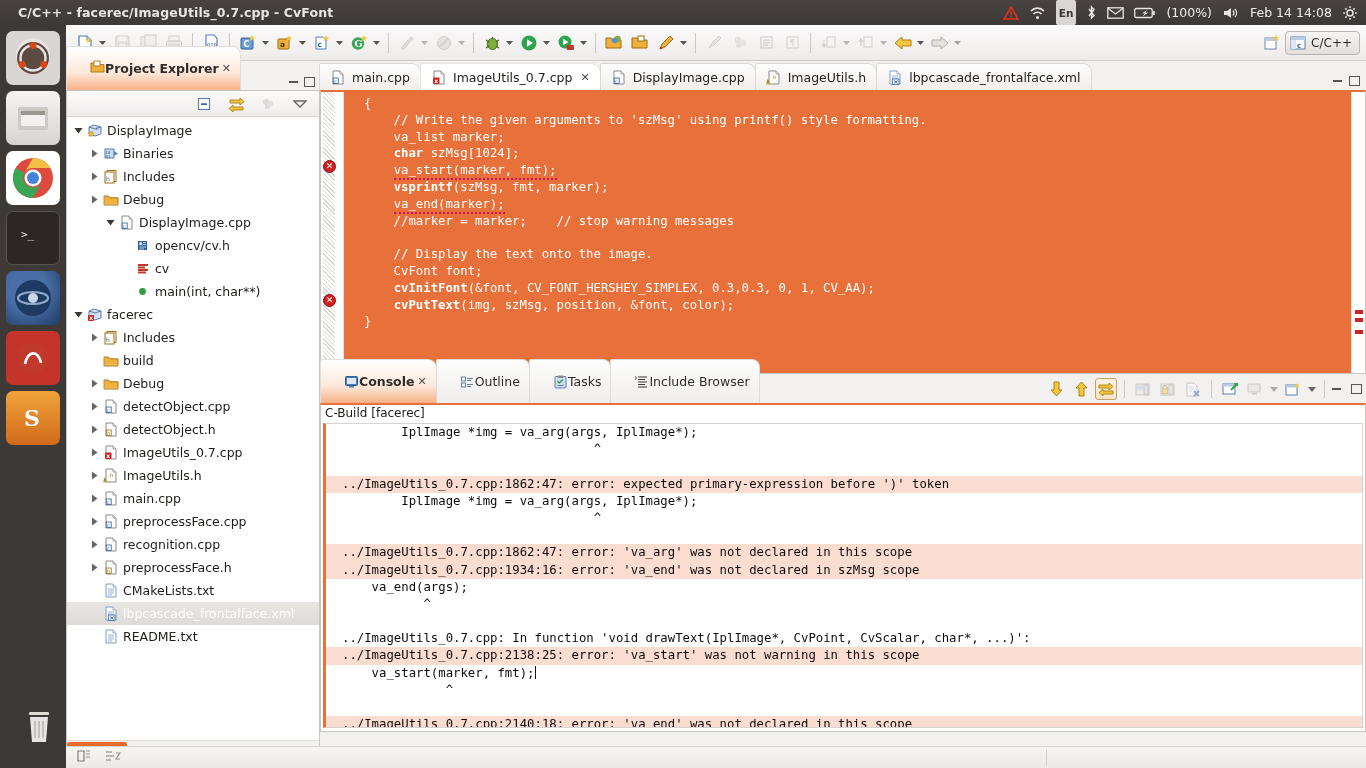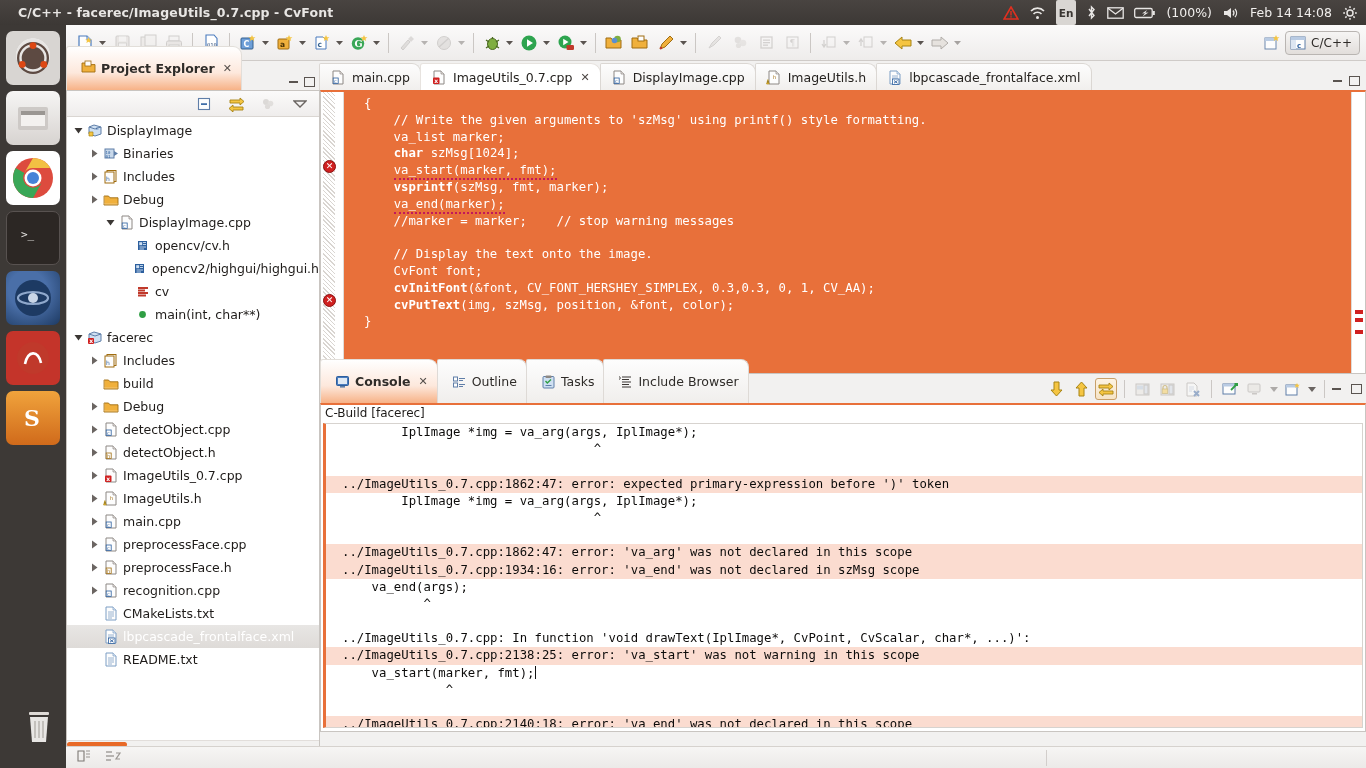--- a/index.html
+++ b/index.html
@@ -77,22 +77,22 @@
   }
 
   
   .main { position: relative; width: 1300px; height: 687px; display: flex; }
   .left-col { width: 254px; height: 687px; position: relative; }
   .right-col { width: 1046px; height: 687px; position: relative; }
 
   
   .viewtabs { position: relative; height: 29px; display: flex; align-items: flex-end; }
   .vtab {
-    display: flex; align-items: center; gap: 5px;
-    height: 44px; padding: 0 9px 0 14px;
+    display: flex; align-items: center; 
+    height: 44px; padding: 0 9px 0 23px;
     font-size: 12.5px; color: #2f2c29;
     border: 1px solid transparent; border-bottom: none;
     position: relative;
   }
   .vtab.active {
     font-weight: bold;
     background: linear-gradient(to bottom, #ffffff 0%, #fde8dc 60%, #f7b287 100%);
     border-color: #e2ded9; border-bottom: none;
     border-radius: 3px 9px 0 0;
   }
@@ -735,32 +735,20 @@
                     <path d="M8 4.5 L11 4.5 M8 6.5 L11 6.5 M4.5 9 L11 9 M4.5 11 L9 11" stroke="#cfe0f2" stroke-width="0.9"></path>
                   </svg>
                 </span>
                 <span class="tlabel">opencv/cv.h</span>
               </div>
               <div class="trow">
                 <span class="tw" style="width: 54px;"></span>
                 <span class="arrow"></span>
                 <span class="ticon">
                   <svg width="16" height="15" viewBox="0 0 16 15">
-                    <rect x="3" y="3" width="9" height="9" fill="#2c5f9e"></rect>
-                    <rect x="4.2" y="4.2" width="3" height="3" fill="#cfe0f2"></rect>
-                    <path d="M8 4.5 L11 4.5 M8 6.5 L11 6.5 M4.5 9 L11 9 M4.5 11 L9 11" stroke="#cfe0f2" stroke-width="0.9"></path>
-                  </svg>
-                </span>
-                <span class="tlabel">opencv2/highgui/highgui.h</span>
-              </div>
-              <div class="trow">
-                <span class="tw" style="width: 54px;"></span>
-                <span class="arrow"></span>
-                <span class="ticon">
-                  <svg width="16" height="15" viewBox="0 0 16 15">
                     <path d="M3 4 L13 4 M3 6.5 L10 6.5 M3 9 L13 9 M3 11.5 L11 11.5" stroke="#c0392b" stroke-width="1.8"></path>
                   </svg>
                 </span>
                 <span class="tlabel">cv</span>
               </div>
               <div class="trow">
                 <span class="tw" style="width: 54px;"></span>
                 <span class="arrow"></span>
                 <span class="ticon">
                   <svg width="16" height="15" viewBox="0 0 16 15">
@@ -935,42 +923,42 @@
                 <span class="tw" style="width: 22px;"></span>
                 <span class="arrow">
                   <svg width="9" height="9">
                     <path d="M2 0.5 L7.5 4.5 L2 8.5 Z" fill="#6b6562"></path>
                   </svg>
                 </span>
                 <span class="ticon">
                   <svg width="16" height="15" viewBox="0 0 16 15">
                     <path d="M3 1 L10 1 L13 4 L13 14 L3 14 Z" fill="#fdfdfd" stroke="#8d8884"></path>
                     <path d="M10 1 L10 4 L13 4" fill="#e8e4e0" stroke="#8d8884" stroke-width="0.7"></path>
+                    <rect x="3.2" y="8" width="5" height="5.5" fill="#fdfdfd" stroke="#2c5f9e" stroke-width="0.8"></rect>
+                    <text x="4" y="12.7" font-family="DejaVu Sans" font-size="5" fill="#2c5f9e">c</text>
+                  </svg>
+                </span>
+                <span class="tlabel">recognition.cpp</span>
+              </div>
+              <div class="trow">
+                <span class="tw" style="width: 22px;"></span>
+                <span class="arrow">
+                  <svg width="9" height="9">
+                    <path d="M2 0.5 L7.5 4.5 L2 8.5 Z" fill="#6b6562"></path>
+                  </svg>
+                </span>
+                <span class="ticon">
+                  <svg width="16" height="15" viewBox="0 0 16 15">
+                    <path d="M3 1 L10 1 L13 4 L13 14 L3 14 Z" fill="#fdfdfd" stroke="#8d8884"></path>
+                    <path d="M10 1 L10 4 L13 4" fill="#e8e4e0" stroke="#8d8884" stroke-width="0.7"></path>
                     <rect x="3.2" y="8" width="5" height="5.5" fill="#fdfdfd" stroke="#a06d10" stroke-width="0.8"></rect>
                     <text x="4" y="12.7" font-family="DejaVu Sans" font-size="5" fill="#a06d10">h</text>
                   </svg>
                 </span>
                 <span class="tlabel">preprocessFace.h</span>
-              </div>
-              <div class="trow">
-                <span class="tw" style="width: 22px;"></span>
-                <span class="arrow">
-                  <svg width="9" height="9">
-                    <path d="M2 0.5 L7.5 4.5 L2 8.5 Z" fill="#6b6562"></path>
-                  </svg>
-                </span>
-                <span class="ticon">
-                  <svg width="16" height="15" viewBox="0 0 16 15">
-                    <path d="M3 1 L10 1 L13 4 L13 14 L3 14 Z" fill="#fdfdfd" stroke="#8d8884"></path>
-                    <path d="M10 1 L10 4 L13 4" fill="#e8e4e0" stroke="#8d8884" stroke-width="0.7"></path>
-                    <rect x="3.2" y="8" width="5" height="5.5" fill="#fdfdfd" stroke="#2c5f9e" stroke-width="0.8"></rect>
-                    <text x="4" y="12.7" font-family="DejaVu Sans" font-size="5" fill="#2c5f9e">c</text>
-                  </svg>
-                </span>
-                <span class="tlabel">recognition.cpp</span>
               </div>
               <div class="trow">
                 <span class="tw" style="width: 22px;"></span>
                 <span class="arrow"></span>
                 <span class="ticon">
                   <svg width="16" height="15" viewBox="0 0 16 15">
                     <path d="M3 1 L10 1 L13 4 L13 14 L3 14 Z" fill="#fdfdfd" stroke="#7d9ec4"></path>
                     <path d="M10 1 L10 4 L13 4" fill="#dfe9f4" stroke="#7d9ec4" stroke-width="0.7"></path>
                     <path d="M5 6 L11 6 M5 8 L11 8 M5 10 L11 10 M5 12 L9 12" stroke="#7d9ec4" stroke-width="0.8"></path>
                   </svg>

